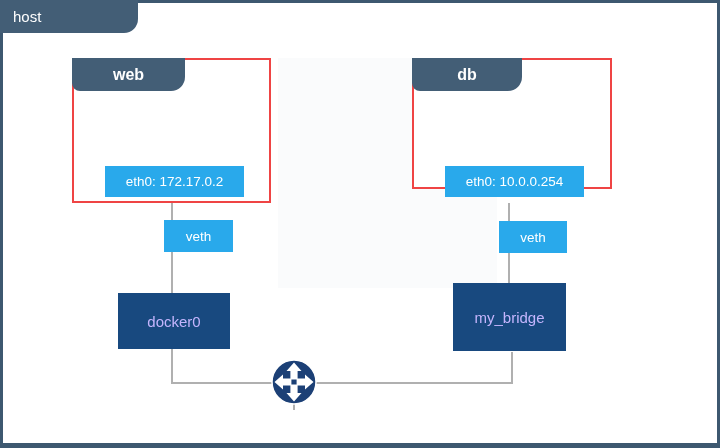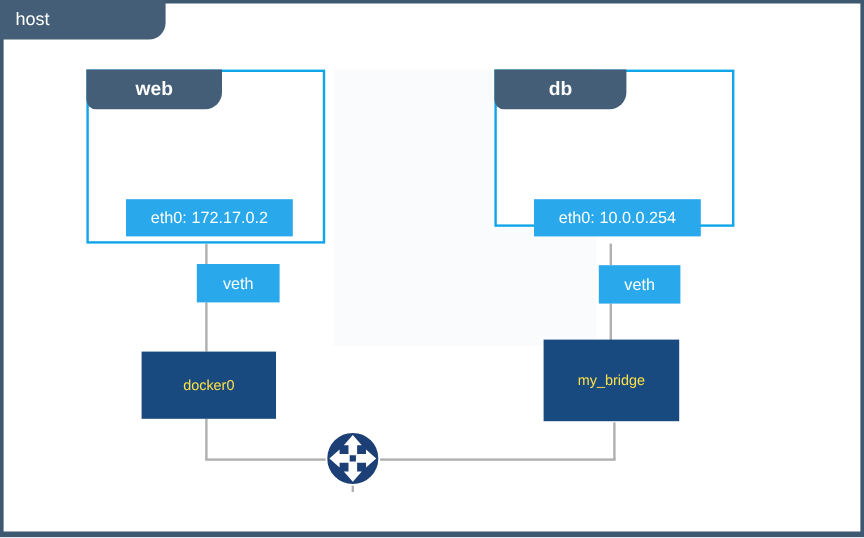--- a/index.html
+++ b/index.html
@@ -20,21 +20,21 @@
     background:#435e76;border-radius:0 0 14px 0;
     color:#fff;font-size:15px;line-height:33px;padding-left:13px;
     box-sizing:border-box;z-index:4;
   }
   .faint-band{
     position:absolute;left:278px;top:58px;width:219px;height:230px;
     background:#fafbfc;z-index:0;
   }
   
   .cbox{
-    position:absolute;background:#fff;border:2px solid #0ea5e9;
+    position:absolute;background:#fff;border:2px solid #ef4444;
     box-sizing:border-box;z-index:2;
   }
   .cbox-web{left:72px;top:58px;width:199px;height:145px;}
   .cbox-db{left:412px;top:58px;width:200px;height:131px;}
   .ctab{
     position:absolute;left:-2px;top:-2px;height:33px;
     background:#435e76;border-radius:0 0 14px 8px;
     color:#fff;font-size:16px;font-weight:600;
     display:flex;align-items:center;justify-content:center;
   }
@@ -48,21 +48,21 @@
   
   .bluebox{
     position:absolute;background:#29a9eb;color:#fff;font-size:13.5px;
     display:flex;align-items:center;justify-content:center;z-index:3;margin-left:28px;
   }
   .veth-left{left:136px;top:220px;width:69px;height:32px;}
   .veth-right{left:471px;top:221px;width:68px;height:32px;}
   .host-iface{left:226px;top:409px;width:140px;height:26px;}
   
   .navybox{
-    position:absolute;background:#18497f;color:#fde047;font-size:12px;
+    position:absolute;background:#18497f;color:#c4b5fd;font-size:15px;
     display:flex;align-items:center;justify-content:center;z-index:3;
   }
   .docker0{left:118px;top:293px;width:112px;height:56px;}
   .my-bridge{left:453px;top:283px;width:113px;height:68px;}
   
   .line{position:absolute;background:#b0b0b0;z-index:1;}
   .lv{width:2px;}
   .lh{height:2px;}
   .l-web-veth{left:171px;top:203px;height:17px;}
   .l-veth-docker0{left:171px;top:252px;height:41px;}

